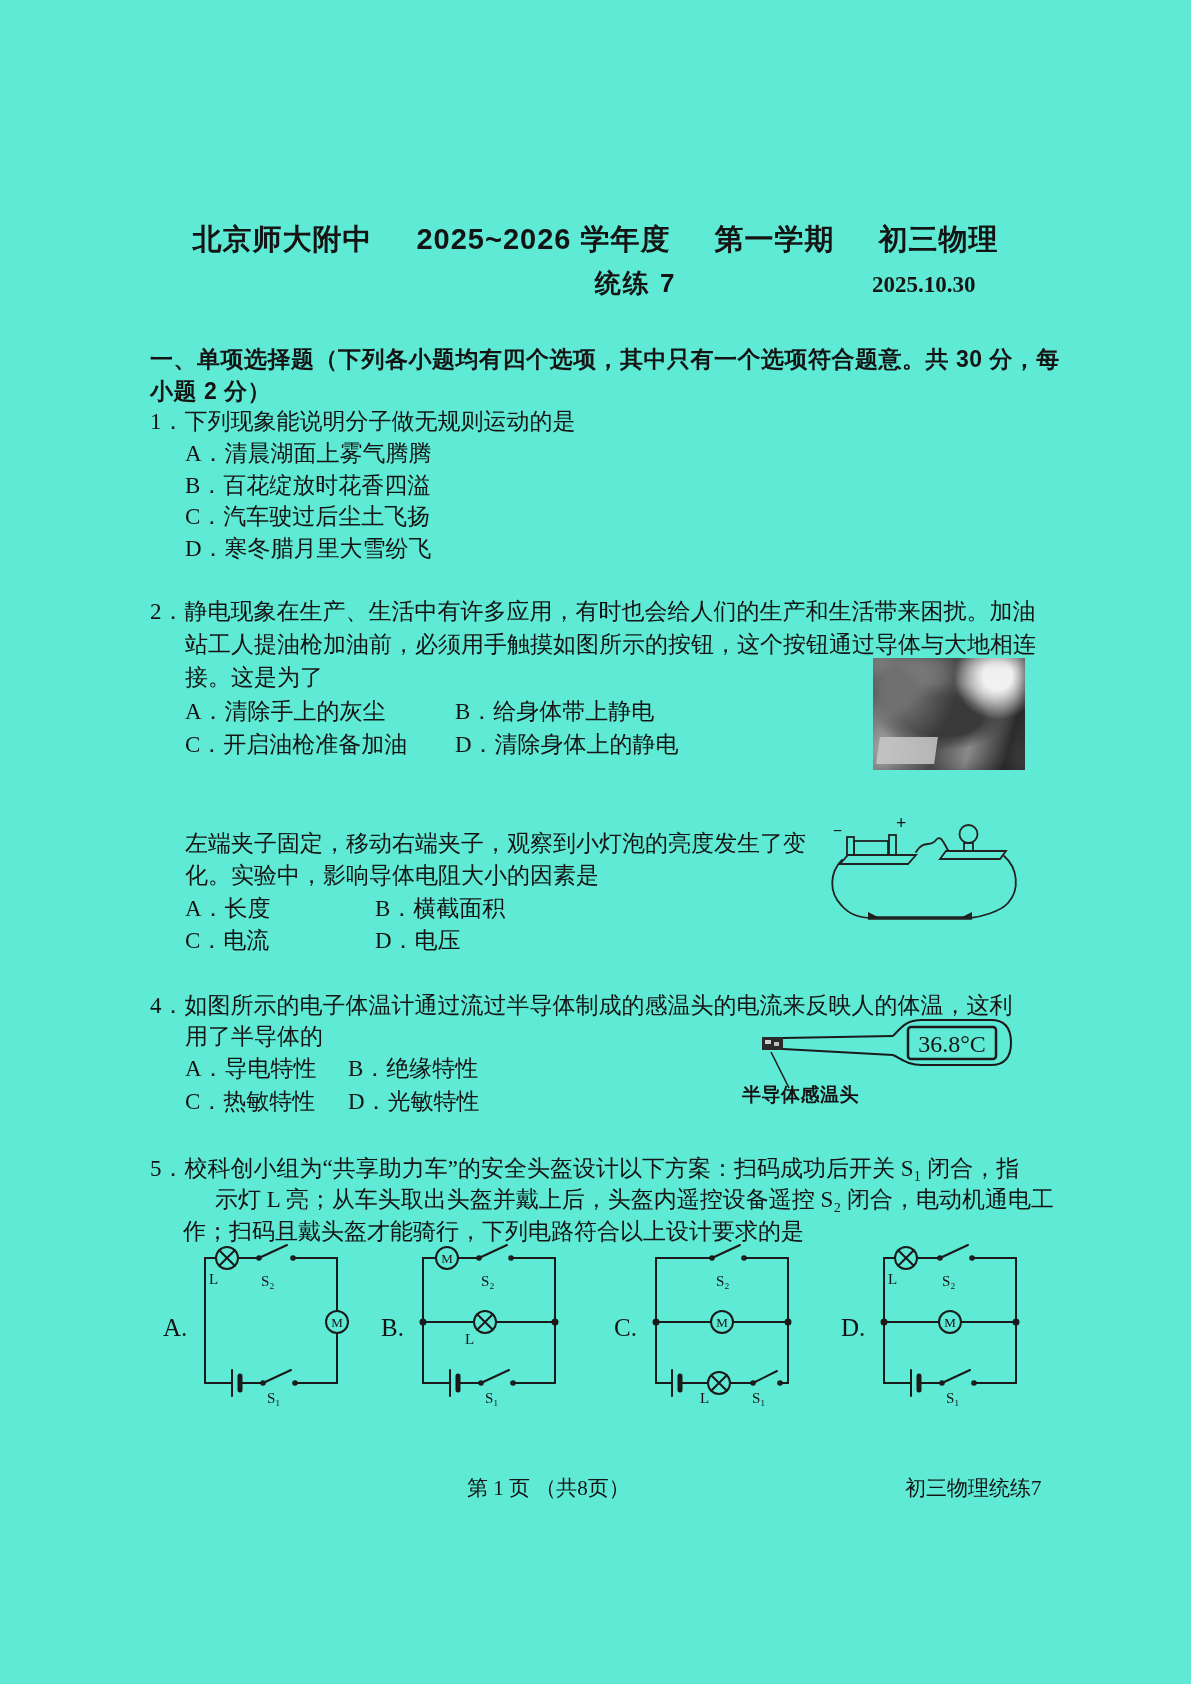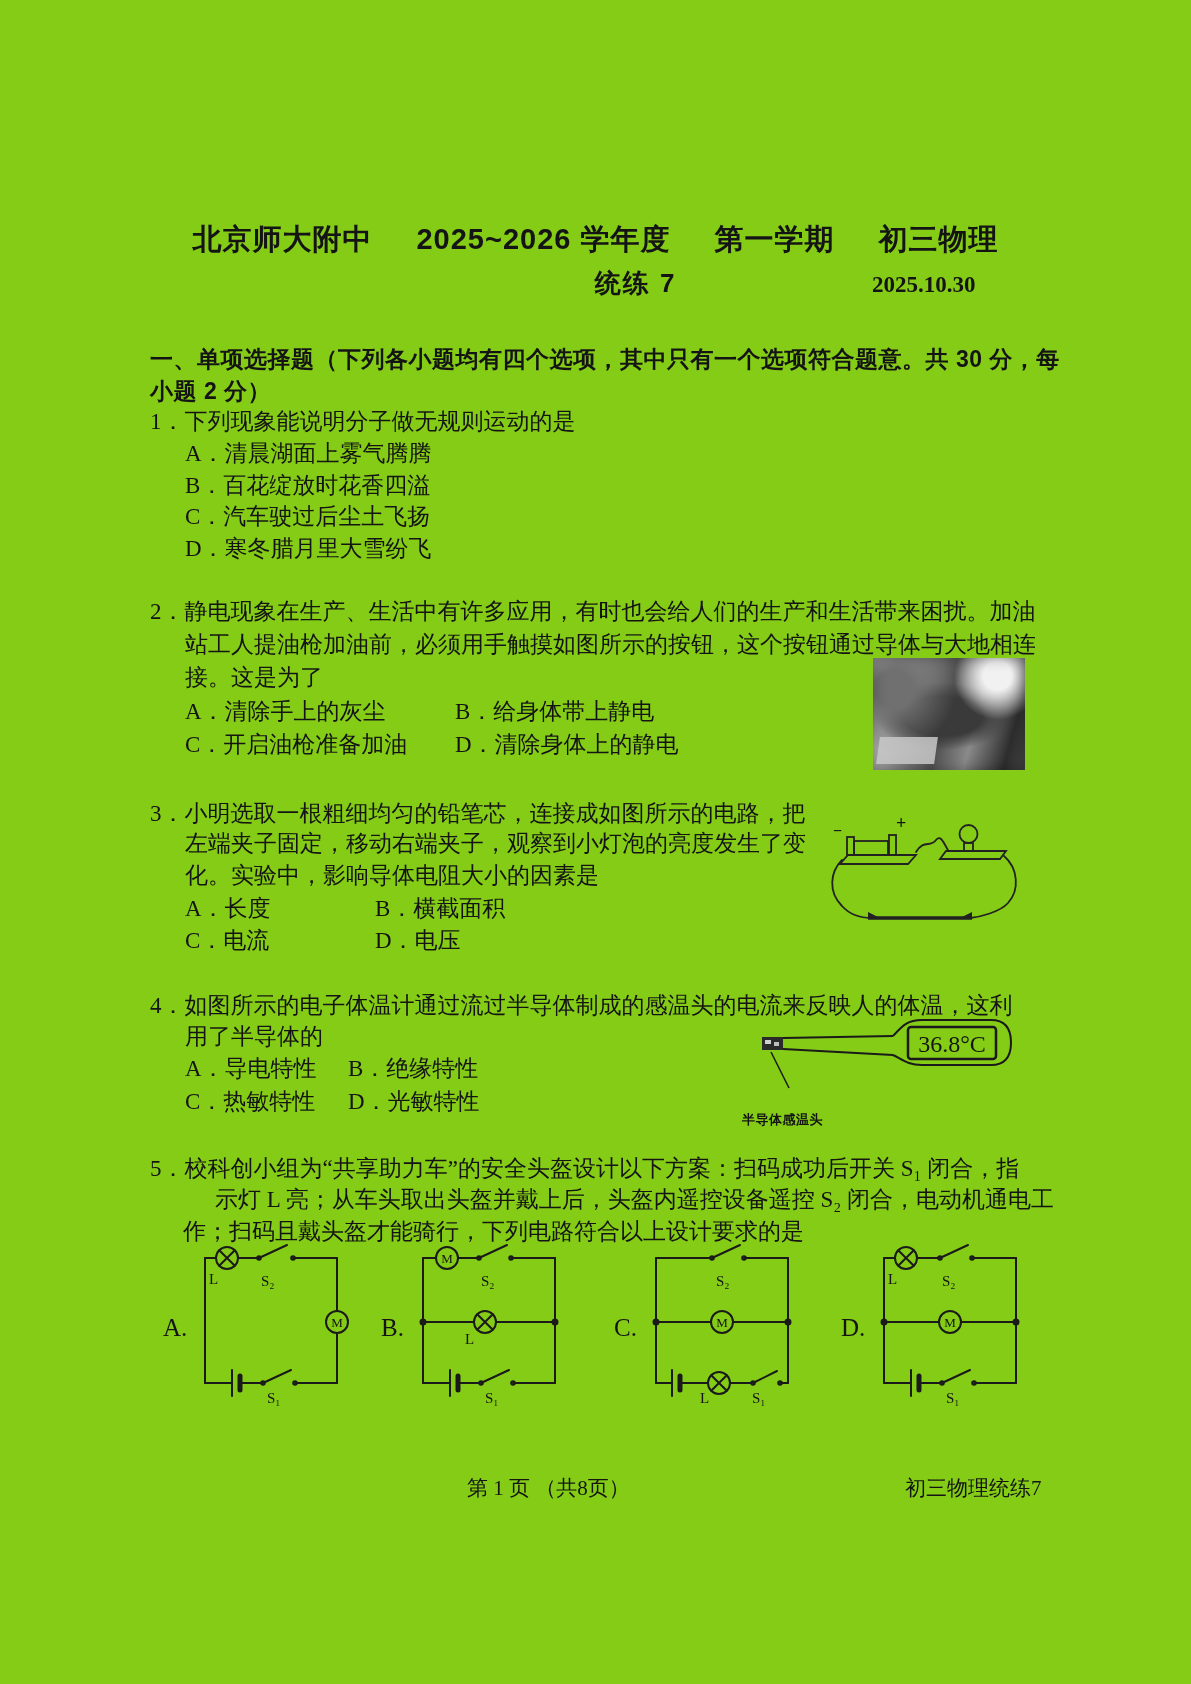--- a/index.html
+++ b/index.html
@@ -1,17 +1,17 @@
 <!DOCTYPE html>
 <html><head>
 <meta charset="utf-8">
 <style>
   html,body{margin:0;padding:0;background:#e8e8e8;}
   .page{
-    position:relative;width:1191px;height:1684px;margin:0 auto;background:#84cc16;
+    position:relative;width:1191px;height:1684px;margin:0 auto;background:#5eead4;
     font-family:"Liberation Serif",serif;color:#141414;overflow:hidden;
   }
   .ln{position:absolute;white-space:nowrap;font-size:23px;line-height:1.25;}
   .cn-bold{font-weight:bold;font-family:"Liberation Sans",sans-serif;letter-spacing:.5px;}
   .title{
     position:absolute;top:220px;left:0;width:100%;text-align:center;
     font-weight:bold;font-family:"Liberation Sans",sans-serif;font-size:29px;letter-spacing:1px;
   }
   .title span + span{margin-left:44px;}
   .subtitle{
@@ -59,21 +59,20 @@
   <div class="ln" style="left:185px;top:631px;">站工人提油枪加油前，必须用手触摸如图所示的按钮，这个按钮通过导体与大地相连</div>
   <div class="ln" style="left:185px;top:664px;">接。这是为了</div>
   <div class="ln" style="left:185px;top:698px;">A．清除手上的灰尘</div>
   <div class="ln" style="left:455px;top:698px;">B．给身体带上静电</div>
   <div class="ln" style="left:185px;top:731px;text-align:center;">C．开启油枪准备加油</div>
   <div class="ln" style="left:455px;top:731px;">D．清除身体上的静电</div>
   <div class="photo">
     <div class="photo-plate"></div>
   </div>
 
-  <div class="ln" style="left:150px;top:800px;">3．小明选取一根粗细均匀的铅笔芯，连接成如图所示的电路，把</div>
   <div class="ln" style="left:185px;top:862px;">化。实验中，影响导体电阻大小的因素是</div>
   <div class="ln" style="left:185px;top:830px;">左端夹子固定，移动右端夹子，观察到小灯泡的亮度发生了变</div>
   <div class="ln" style="left:185px;top:895px;">A．长度</div>
   <div class="ln" style="left:375px;top:895px;">B．横截面积</div>
   <div class="ln" style="left:185px;top:927px;">C．电流</div>
   <div class="ln" style="left:375px;top:927px;">D．电压</div>
 
   <svg style="left:828px;top:806px;" width="190" height="124" viewBox="0 0 190 124">
     <g stroke="#222" stroke-width="1.8" fill="none" stroke-linecap="round">
       <polygon points="12,58 80,58 88,49 20,49"></polygon>
@@ -113,21 +112,21 @@
       <rect x="20" y="28" width="6" height="4" fill="#cfcfcf" stroke="none"></rect>
       <rect x="29" y="30" width="5" height="4" fill="#bdbdbd" stroke="none"></rect>
       <line x1="38" y1="26" x2="148" y2="24"></line>
       <line x1="38" y1="37" x2="148" y2="43"></line>
       <path d="M148,24 C158,13 163,8 177,8 L246,8 Q266,8 266,30.5 Q266,53 246,53 L177,53 C163,53 158,48 148,43"></path>
       <rect x="163" y="15" width="88" height="32" rx="3" stroke-width="2.5"></rect>
       <line x1="26" y1="40" x2="44" y2="76" stroke-width="1.5"></line>
     </g>
     <text x="207" y="40" text-anchor="middle" font-size="24" font-family="Liberation Serif,serif" fill="#141414">36.8°C</text>
   </svg>
-  <div class="ln cn-bold" style="left:742px;top:1083px;font-size:13px;margin-top:29px;">半导体感温头</div>
+  <div class="ln cn-bold" style="left:742px;top:1083px;font-size:19px;">半导体感温头</div>
 
   <div class="ln" style="left:150px;top:1155px;">5．校科创小组为“共享助力车”的安全头盔设计以下方案：扫码成功后开关 S₁ 闭合，指</div>
   <div class="ln" style="left:183px;top:1186px;margin-left:32px;">示灯 L 亮；从车头取出头盔并戴上后，头盔内遥控设备遥控 S₂ 闭合，电动机通电工</div>
   <div class="ln" style="left:183px;top:1218px;">作；扫码且戴头盔才能骑行，下列电路符合以上设计要求的是</div>
 
   <div class="ln" style="left:163px;top:1312px;font-size:25px;">A.</div>
   <div class="ln" style="left:381px;top:1312px;font-size:25px;">B.</div>
   <div class="ln" style="left:614px;top:1312px;font-size:25px;">C.</div>
   <div class="ln" style="left:841px;top:1312px;font-size:25px;">D.</div>
 

